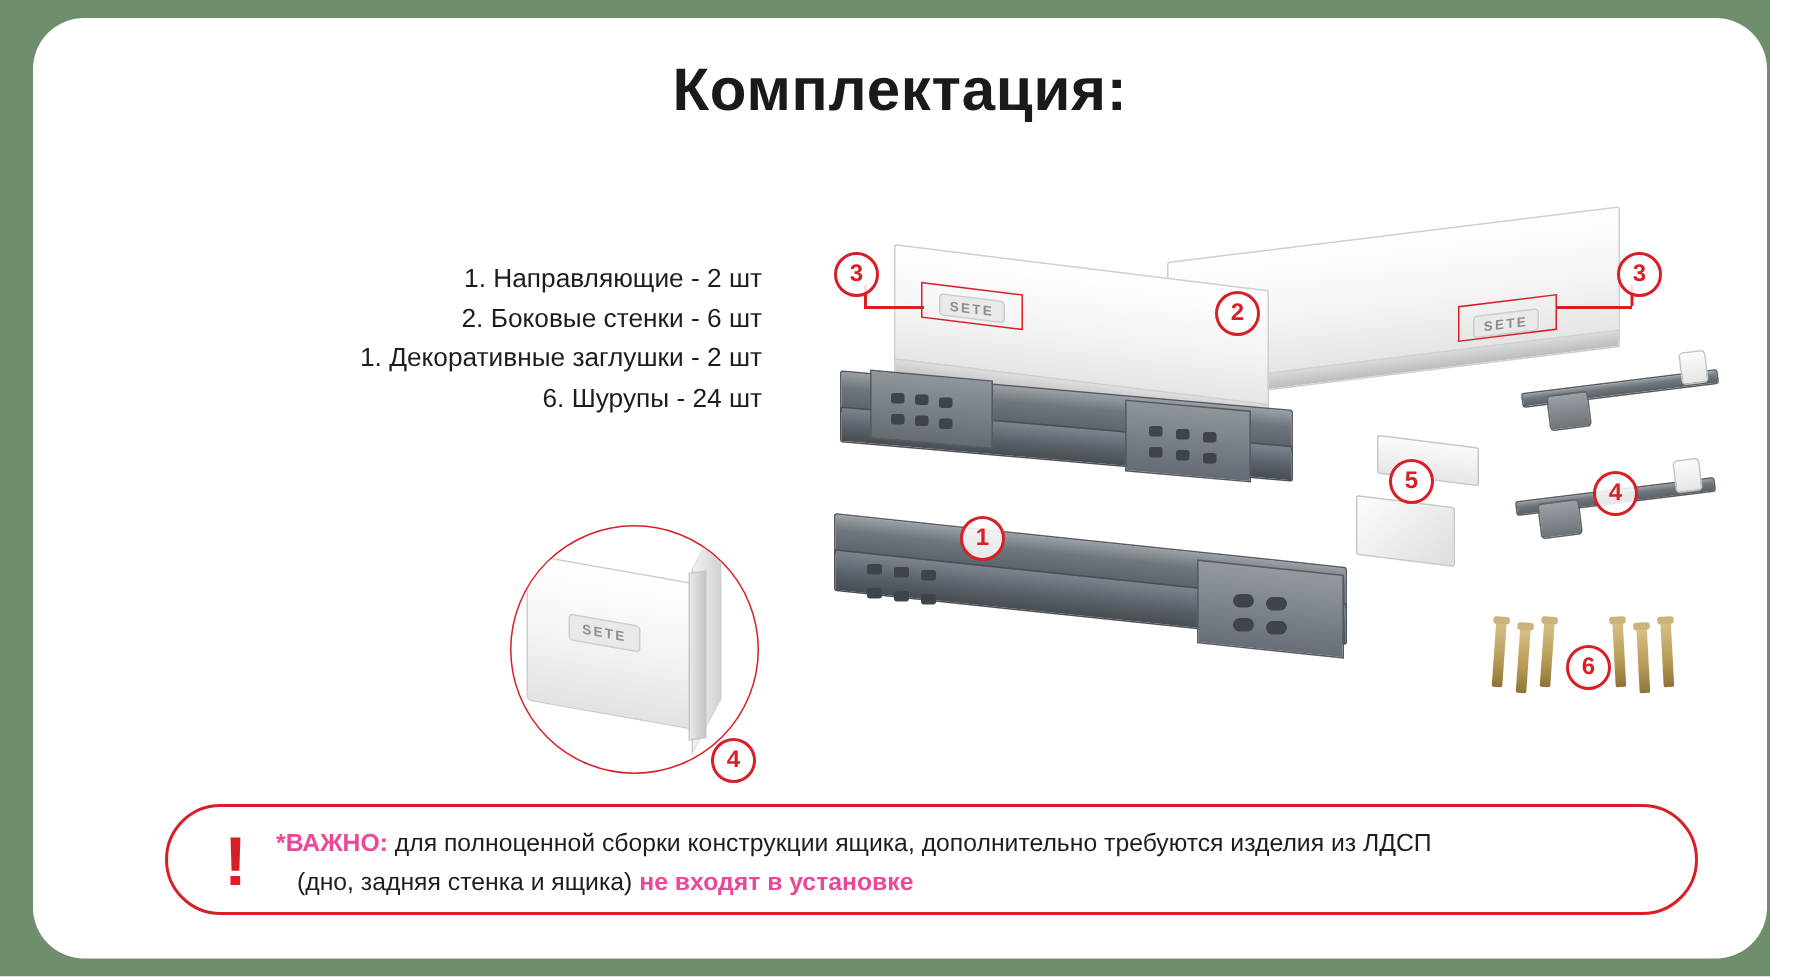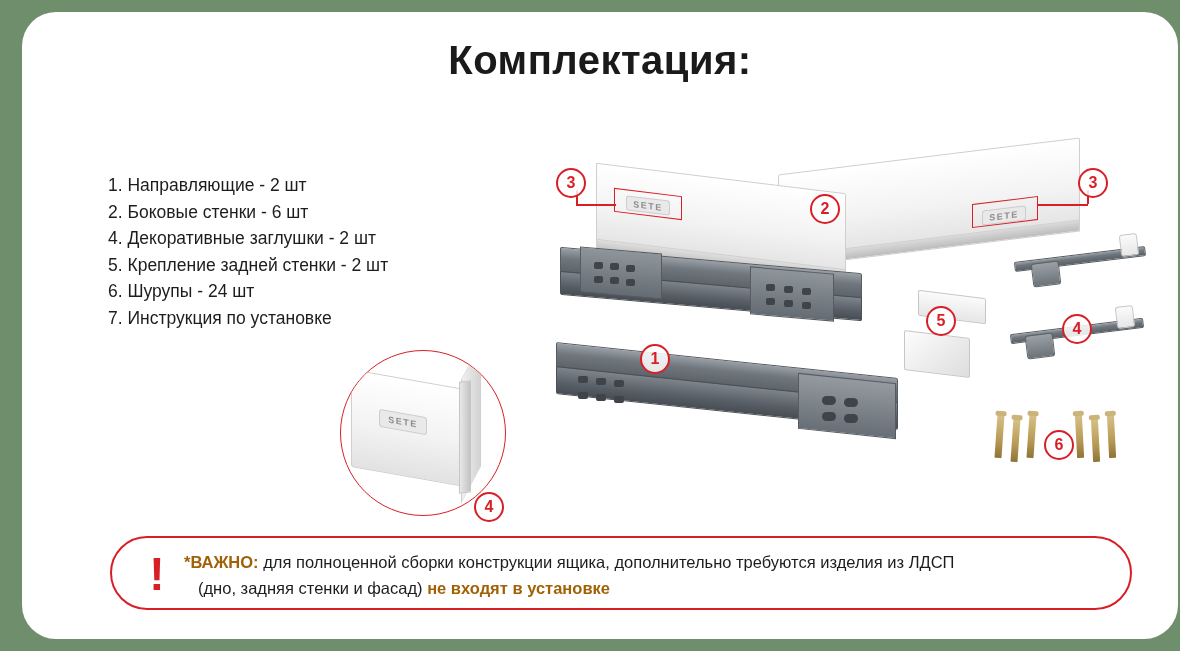--- a/index.html
+++ b/index.html
@@ -59,20 +59,21 @@
     left: 86px;
     top: 160px;
     width: 400px;
   }
   .parts-list li {
     list-style: none;
     font-size: 17.5px;
     color: #1d1d1d;
     line-height: 26.5px;
     white-space: nowrap;
+    text-align: right;
   }
   .parts-list ol {
     margin: 0;
     padding: 0;
   }
   
   .diagram {
     position: absolute;
     left: 500px;
     top: 130px;
@@ -149,21 +150,21 @@
     white-space: nowrap;
   }
   .note-line2 {
     position: absolute;
     left: 86px;
     top: 41px;
     font-size: 16.5px;
     color: #1d1d1d;
     white-space: nowrap;
   }
-  .red-bold { color: #a16207; font-weight: bold; }
+  .red-bold { color: #ec4899; font-weight: bold; }
   
   .panel-white {
     position: absolute;
     background: linear-gradient(180deg,#ffffff 0%,#f3f3f3 55%,#e2e2e2 100%);
     border: 1px solid #cfcfcf;
   }
   .logo-chip {
     position: absolute;
     background: #e9e9e9;
     border: 1px solid #cdcdcd;
@@ -221,24 +222,22 @@
 
 <div id="page">
   <div id="card">
 
     <div class="title">Комплектация:</div>
 
     <div class="parts-list">
       <ol>
         <li>1. Направляющие - 2 шт</li>
         <li>2. Боковые стенки - 6 шт</li>
-        <li>4. Декоративные заглушки - 2 шт</li>
-        <li>5. Крепление задней стенки - 2 шт</li>
+        <li>1. Декоративные заглушки - 2 шт</li>
         <li>6. Шурупы - 24 шт</li>
-        <li>7. Инструкция по установке</li>
       </ol>
     </div>
 
     <div class="diagram">
 
       <div class="panel-white" style="left:256px; top:14px; width:300px; height:88px;
                   transform: skewY(-7deg); border-radius:2px;"></div>
       <div class="panel-white" style="left:256px; top:96px; width:300px; height:10px;
                   transform: skewY(-7deg);
                   background: linear-gradient(180deg,#d9d9d9,#bcbcbc);"></div>
@@ -331,19 +330,19 @@
     </div>
     <div class="callout" style="left:452px; top:480px;">4</div>
 
     <div class="note">
       <div class="note-excl">!</div>
       <div class="note-line1">
         <span class="red-bold">*ВАЖНО:</span>
         <span>для полноценной сборки конструкции ящика, дополнительно требуются изделия из ЛДСП</span>
       </div>
       <div class="note-line2">
-        <span>(дно, задняя стенки и фасад)</span>
+        <span>(дно, задняя стенка и ящика)</span>
         <span class="red-bold">не входят в установке</span>
       </div>
     </div>
 
   </div>
 </div>
 
 </body></html>

